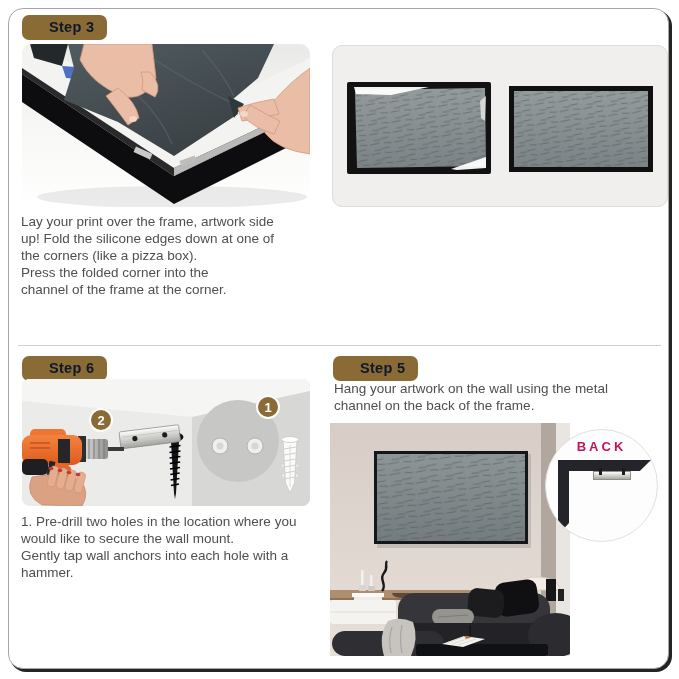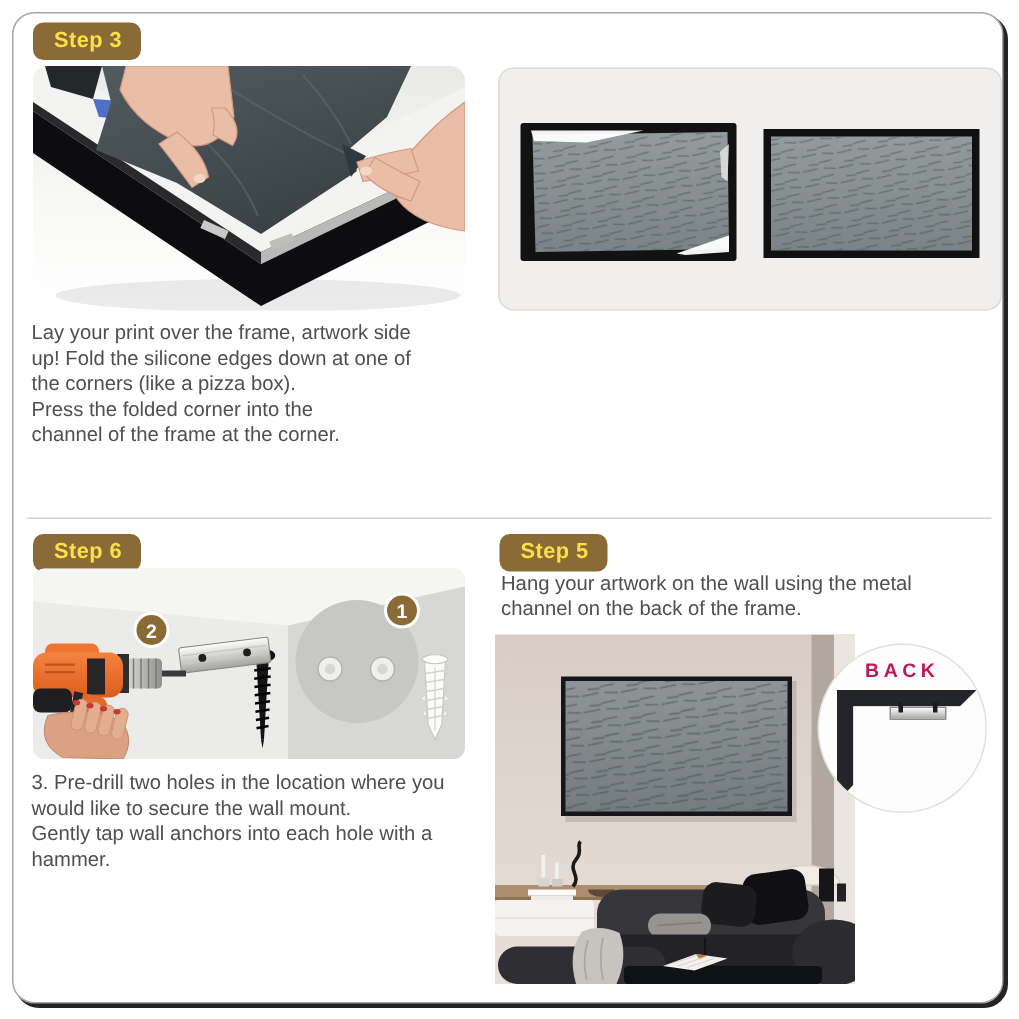--- a/index.html
+++ b/index.html
@@ -2,22 +2,22 @@
 <html><head>
 <meta charset="utf-8">
 <style>
   html,body{margin:0;padding:0;background:#fff;}
   .page{position:relative;width:679px;height:679px;background:#ffffff;overflow:hidden;
         font-family:"Liberation Sans",sans-serif;color:#4f4f4f;}
   
   .border-dark{position:absolute;left:10px;top:10px;right:7px;bottom:7px;border-radius:16px;background:#242424;}
   .border-inner{position:absolute;left:8px;top:8px;right:10px;bottom:10px;border-radius:15px;
                 background:#fff;border:1.5px solid #a6a6a6;}
-  .badge{position:absolute;background:#8a6b35;color:#fde047;font-size:14.5px;font-weight:700;
-         letter-spacing:.3px;padding:3px 13px 4px 14px;border-radius:7px;line-height:18px;}
+  .badge{position:absolute;background:#8a6b35;color:#0f172a;font-size:14.5px;font-weight:700;
+         letter-spacing:.3px;padding:3px 13px 4px 27px;border-radius:7px;line-height:18px;}
   .copy{position:absolute;font-size:13.5px;line-height:17px;color:#4f4f4f;}
   .copy p{margin:0 0 3px 0;white-space:pre-line;}
   .copy p.note{color:#9a7b42;}
   .photo{position:absolute;overflow:hidden;}
   .photo3{left:22px;top:44px;width:288px;height:163px;border-radius:10px;background:#f6f6f4;}
   .panelTR{left:332px;top:45px;width:336px;height:162px;border-radius:10px;background:#f0efed;
            border:1px solid #dddcd8;box-sizing:border-box;}
   .photo4{left:22px;top:379px;width:288px;height:127px;border-radius:8px;background:#ebebe9;}
   .photo5{left:330px;top:423px;width:240px;height:233px;background:#d9cfc8;}
   .divider{position:absolute;left:18px;top:345px;width:643px;height:1px;background:#d2d2d2;}
@@ -226,21 +226,21 @@
         <text x="246" y="33" text-anchor="middle" font-family="Liberation Sans, sans-serif" font-size="13" font-weight="bold" fill="#ffffff">1</text>
       </g>
       <g>
         <circle cx="79" cy="41" r="11" fill="#8a6b35" stroke="#ffffff" stroke-width="2"></circle>
         <text x="79" y="46" text-anchor="middle" font-family="Liberation Sans, sans-serif" font-size="13" font-weight="bold" fill="#ffffff">2</text>
       </g>
     </svg>
   </div>
 
   <div class="copy" style="left:21px;top:513px;width:306px;">
-    <p>3. Pre-drill two holes in the location where you
+    <p>1. Pre-drill two holes in the location where you
 would like to secure the wall mount.
 Gently tap wall anchors into each hole with a
 hammer.</p>
   </div>
 
   <div class="badge" style="left:333px;top:356px;">Step 5</div>
 
   <div class="copy" style="left:334px;top:380px;width:330px;">
     <p>Hang your artwork on the wall using the metal
 channel on the back of the frame.</p>

